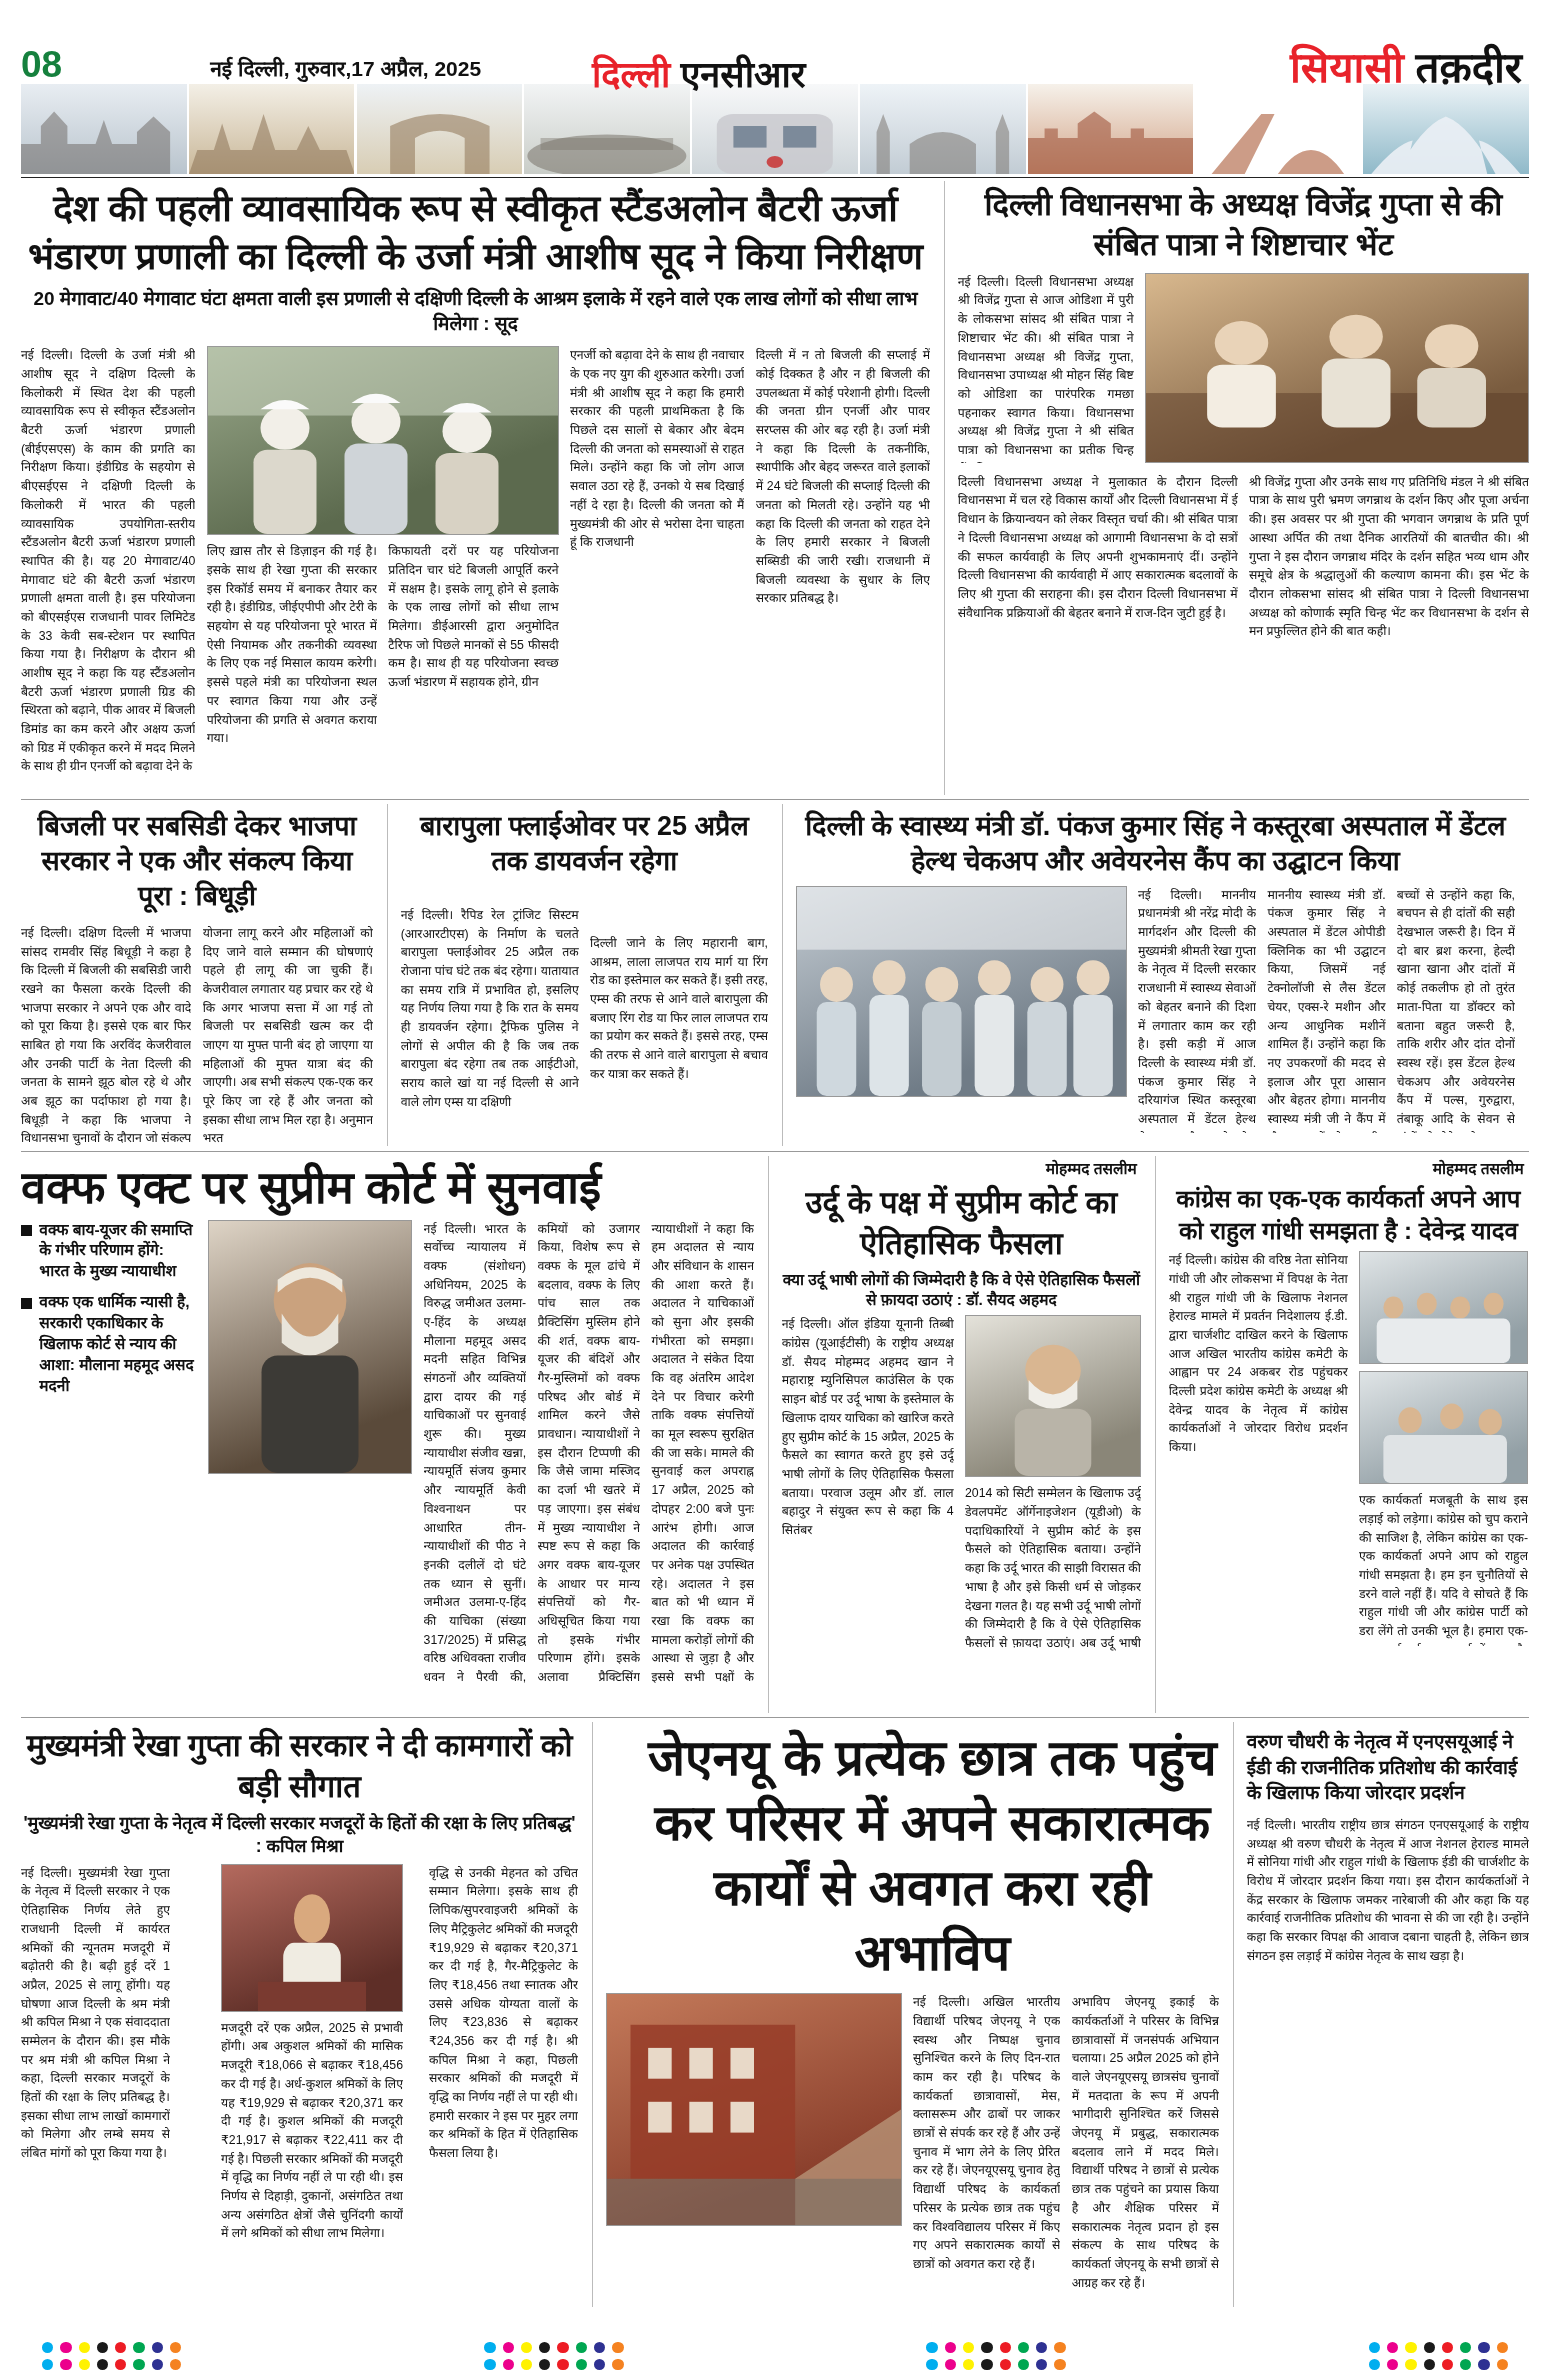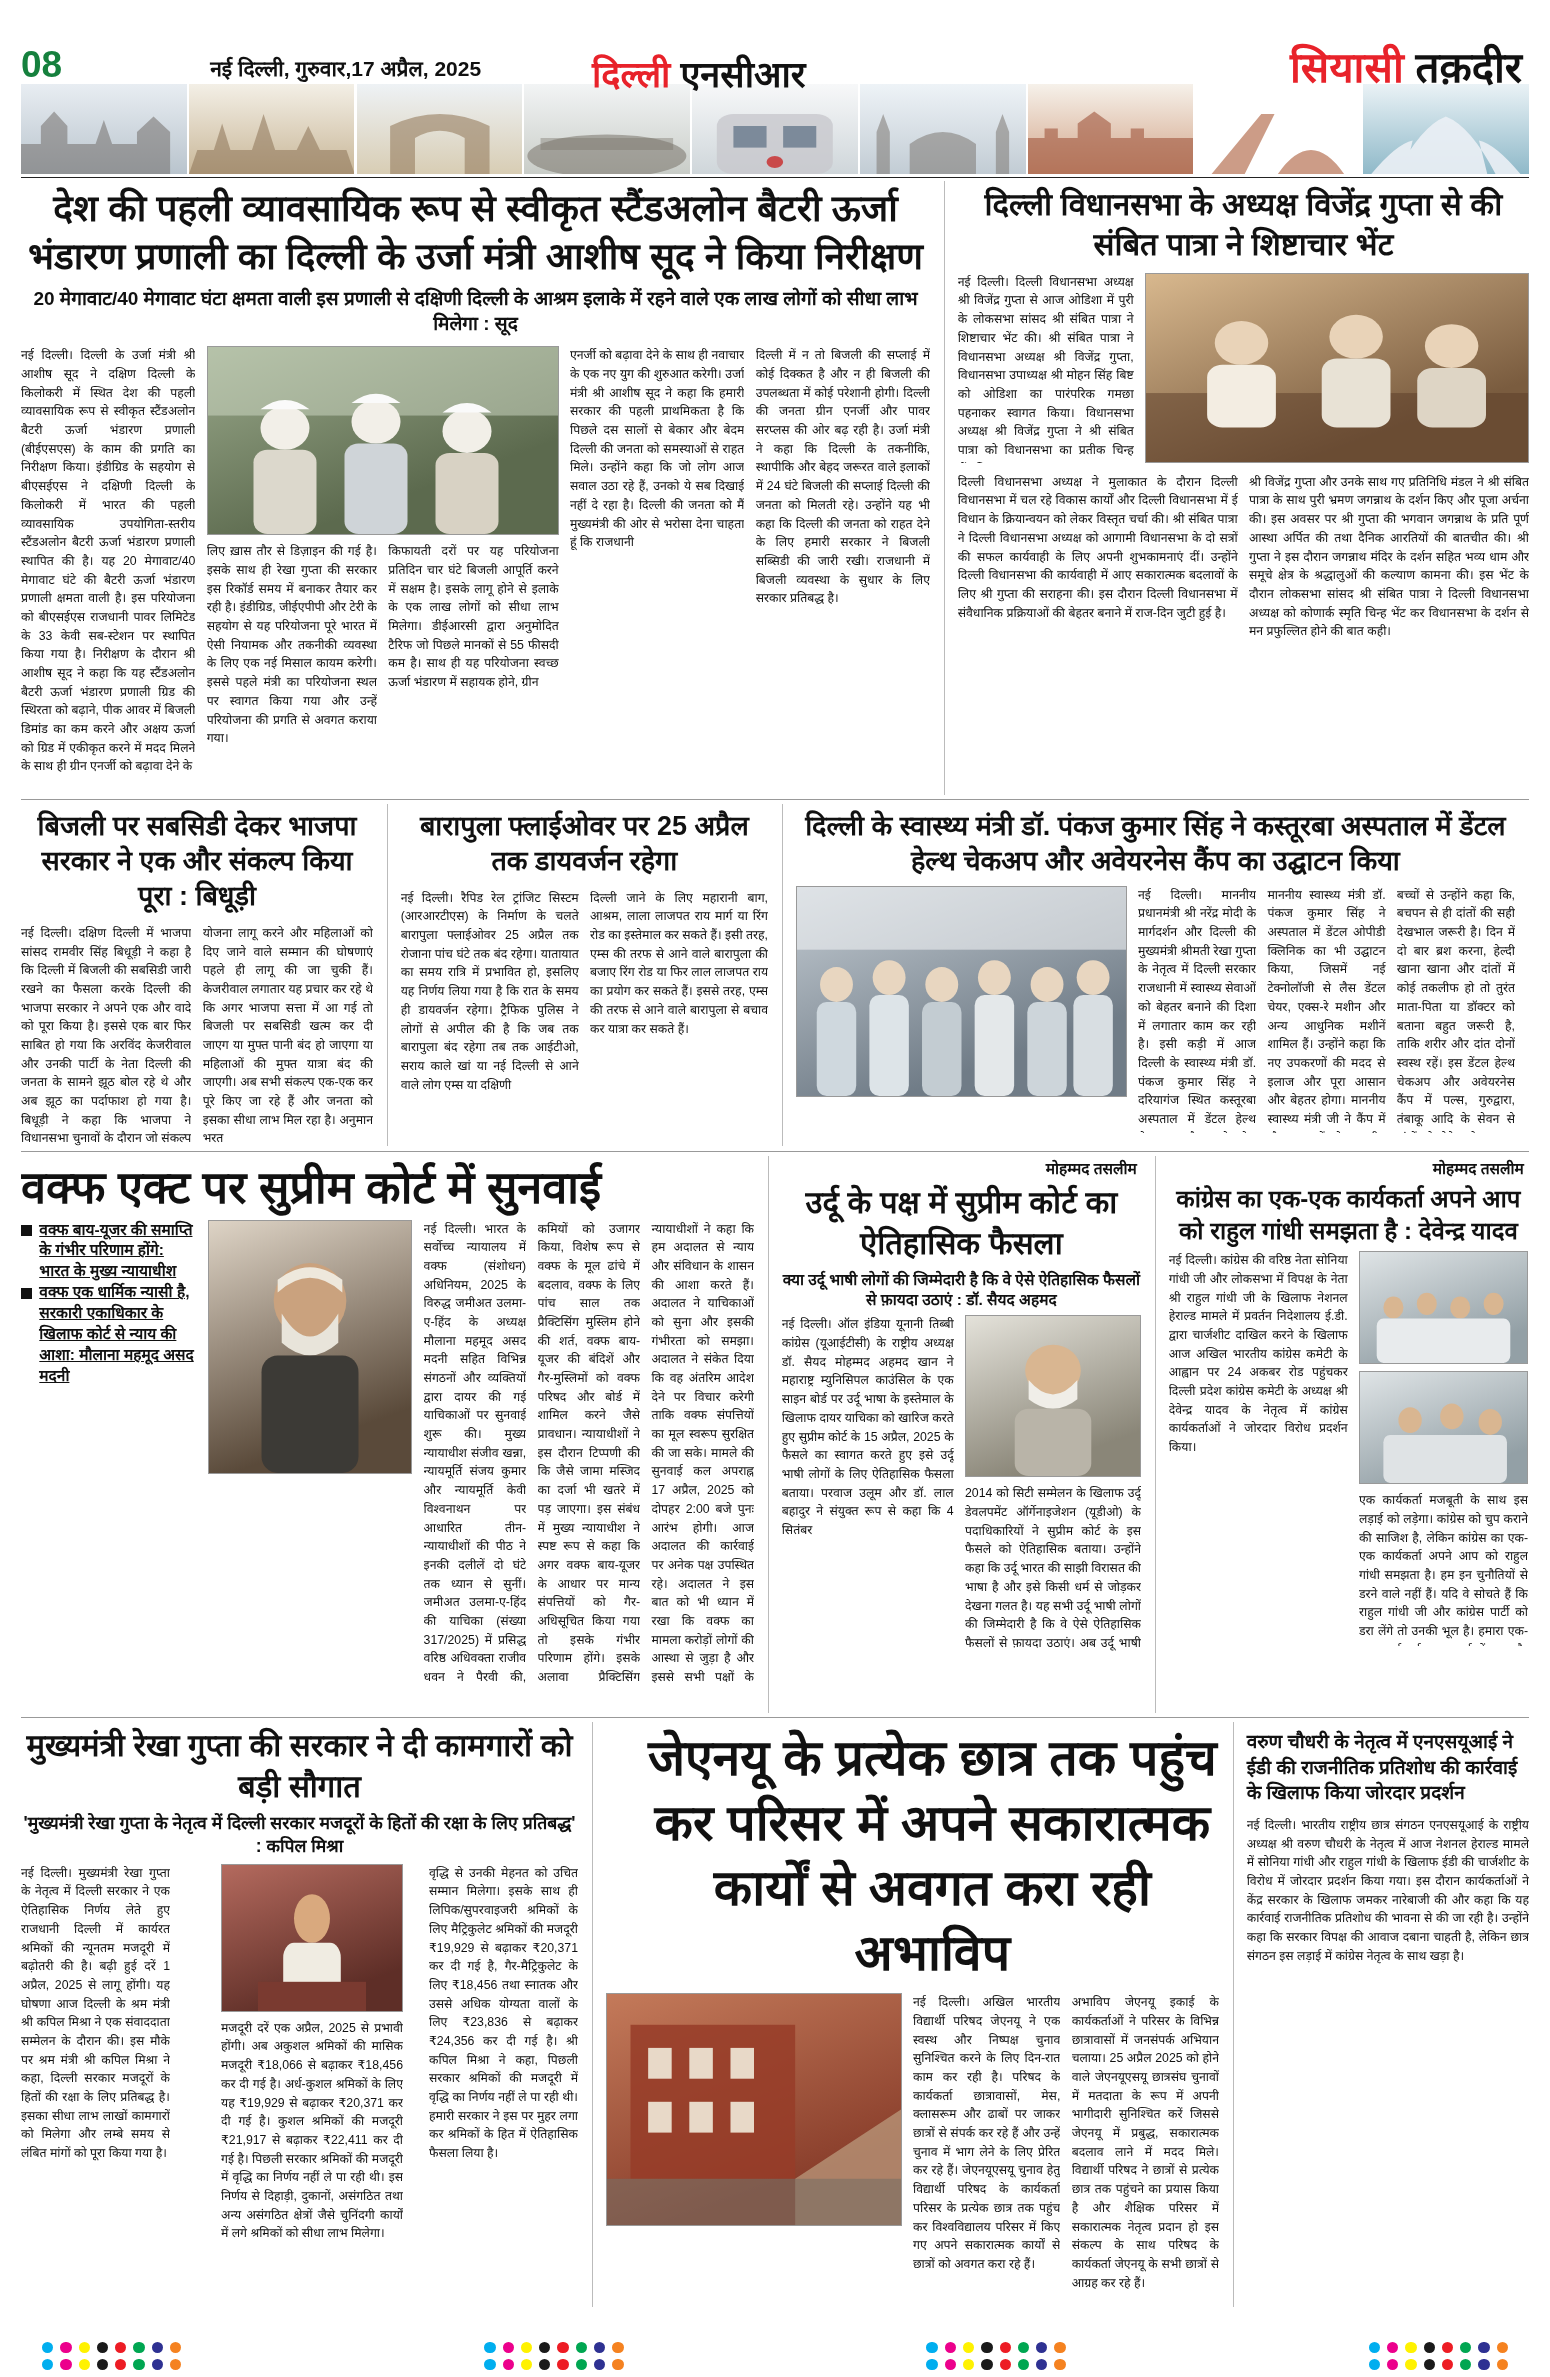--- a/index.html
+++ b/index.html
@@ -45,21 +45,21 @@
   .photo{position:relative;overflow:hidden;border:0.7px solid #999;box-sizing:border-box;}
   .ph-people{background:linear-gradient(160deg,#9aa98b,#5c6a4e 70%);}
   .ph-meeting{background:linear-gradient(160deg,#d8b88e,#7a5c3f 75%);}
   .ph-camp{background:linear-gradient(160deg,#c4ccd3,#707c87 75%);}
   .ph-cleric{background:linear-gradient(160deg,#ded4c6,#5a4a3a 80%);}
   .ph-elder{background:linear-gradient(160deg,#e4e2da,#8a8678 80%);}
   .ph-protest{background:linear-gradient(160deg,#dfe4e6,#93a0a6 80%);}
   .ph-podium{background:linear-gradient(160deg,#b46a5e,#5e2e27 80%);}
   .ph-campus{background:linear-gradient(160deg,#c47a5a,#8a3f2c 75%);}
   .photo svg{position:absolute;inset:0;width:100%;height:100%;}
-  .bullets{display:flex;flex-direction:column;gap:0;text-decoration:underline;}
+  .bullets{display:flex;flex-direction:column;gap:10px;}
   .bullet{display:flex;gap:7px;font-size:15.5px;font-weight:bold;line-height:1.35;}
   .bullet .sq{width:11.3px;height:11.3px;background:#111;margin-top:5.6px;flex:0 0 11.3px;}
   
   .foot{position:absolute;left:0;right:0;bottom:7px;display:flex;justify-content:space-between;padding:0 42px;}
   .cluster .dots{display:flex;gap:7px;margin-top:5.6px;}
   .dot{width:11.3px;height:11.3px;border-radius:50%;display:inline-block;}
 </style>
 </head>
 <body>
 
@@ -192,21 +192,21 @@
     <div class="art" style="width:352px;">
       <div class="h-md">बिजली पर सबसिडी देकर भाजपा सरकार ने एक और संकल्प किया पूरा : बिधूड़ी</div>
       <div class="cols" style="height:240px;">
         <div class="col bt">नई दिल्ली। दक्षिण दिल्ली में भाजपा सांसद रामवीर सिंह बिधूड़ी ने कहा है कि दिल्ली में बिजली की सबसिडी जारी रखने का फैसला करके दिल्ली की भाजपा सरकार ने अपने एक और वादे को पूरा किया है। इससे एक बार फिर साबित हो गया कि अरविंद केजरीवाल और उनकी पार्टी के नेता दिल्ली की जनता के सामने झूठ बोल रहे थे और अब झूठ का पर्दाफाश हो गया है। बिधूड़ी ने कहा कि भाजपा ने विधानसभा चुनावों के दौरान जो संकल्प पत्र पेश किया था, उसके सभी संकल्पों को एक-एक करके पूरा किया जा रहा है। आयुष्मान भारत</div>
         <div class="col bt">योजना लागू करने और महिलाओं को दिए जाने वाले सम्मान की घोषणाएं पहले ही लागू की जा चुकी हैं। केजरीवाल लगातार यह प्रचार कर रहे थे कि अगर भाजपा सत्ता में आ गई तो बिजली पर सबसिडी खत्म कर दी जाएग या मुफ्त पानी बंद हो जाएगा या महिलाओं की मुफ्त यात्रा बंद की जाएगी। अब सभी संकल्प एक-एक कर पूरे किए जा रहे हैं और जनता को इसका सीधा लाभ मिल रहा है। अनुमान भरत</div>
       </div>
     </div>
 
     <div class="art" style="width:381px;">
       <div class="h-md">बारापुला फ्लाईओवर पर 25 अप्रैल तक डायवर्जन रहेगा</div>
-      <div class="cols" style="height:240px;">
+      <div class="cols" style="height:240px;align-items:center;">
         <div class="col bt">नई दिल्ली। रैपिड रेल ट्रांजिट सिस्टम (आरआरटीएस) के निर्माण के चलते बारापुला फ्लाईओवर 25 अप्रैल तक रोजाना पांच घंटे तक बंद रहेगा। यातायात का समय रात्रि में प्रभावित हो, इसलिए यह निर्णय लिया गया है कि रात के समय ही डायवर्जन रहेगा। ट्रैफिक पुलिस ने लोगों से अपील की है कि जब तक बारापुला बंद रहेगा तब तक आईटीओ, सराय काले खां या नई दिल्ली से आने वाले लोग एम्स या दक्षिणी</div>
         <div class="col bt">दिल्ली जाने के लिए महारानी बाग, आश्रम, लाला लाजपत राय मार्ग या रिंग रोड का इस्तेमाल कर सकते हैं। इसी तरह, एम्स की तरफ से आने वाले बारापुला की बजाए रिंग रोड या फिर लाल लाजपत राय का प्रयोग कर सकते हैं। इससे तरह, एम्स की तरफ से आने वाले बारापुला से बचाव कर यात्रा कर सकते हैं।</div>
       </div>
     </div>
 
     <div class="art" style="width:733px;">
       <div class="h-md">दिल्ली के स्वास्थ्य मंत्री डॉ. पंकज कुमार सिंह ने कस्तूरबा अस्पताल में डेंटल हेल्थ चेकअप और अवेयरनेस कैंप का उद्घाटन किया</div>
       <div style="display:flex;gap:11.3px;margin-top:7px;height:247px;">
         <div class="photo ph-camp" style="width:331px;flex:0 0 331px;height:211px;">
           <svg viewBox="0 0 100 60" preserveAspectRatio="none">

